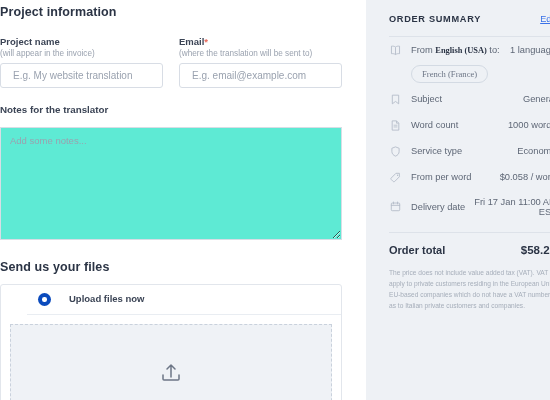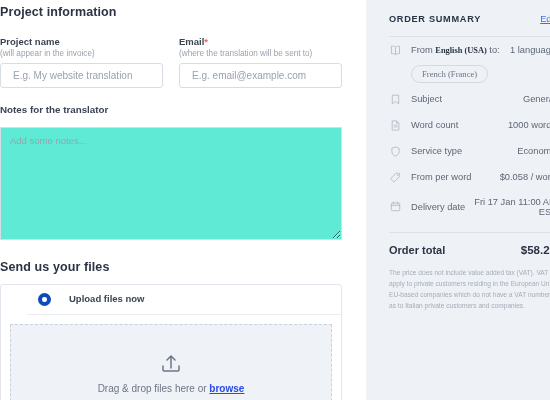--- a/index.html
+++ b/index.html
@@ -249,24 +249,20 @@
     <div class="upload-card">
       <div class="upload-opt">
         <span class="radio"></span>
         <span class="upload-opt-label">Upload files now</span>
       </div>
       <div class="dropzone">
         <svg width="24" height="24" viewBox="0 0 24 24">
           <path d="M12 16V4M12 4l-4 4M12 4l4 4" fill="none" stroke="#6d7686" stroke-width="1.5" stroke-linecap="round" stroke-linejoin="round"></path>
           <path d="M4 14v4a1 1 0 0 0 1 1h14a1 1 0 0 0 1-1v-4" fill="none" stroke="#6d7686" stroke-width="1.5" stroke-linecap="round" stroke-linejoin="round"></path>
         </svg>
-        <div class="dz-text">
-          <span>Drag &amp; drop files here or</span>
-          <span class="dz-link">browse</span>
-        </div>
       </div>
     </div>
 
   </div>
 
   <div class="summary-col">
 
     <div class="sum-head">
       <div class="sum-title">ORDER SUMMARY</div>
       <a class="sum-edit">Edit</a>

